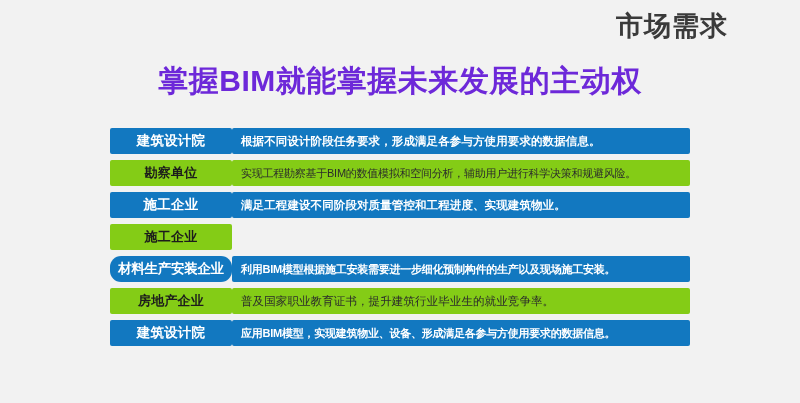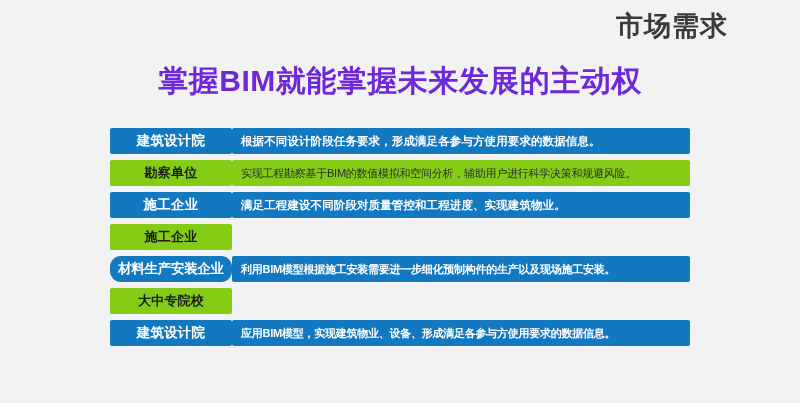--- a/index.html
+++ b/index.html
@@ -161,21 +161,22 @@
     <div class="matrix-row muted">
       <div class="cell-label">施工企业</div>
     </div>
 
     <div class="matrix-row accent">
       <div class="cell-label long">材料生产安装企业</div>
       <div class="cell-desc long">利用BIM模型根据施工安装需要进一步细化预制构件的生产以及现场施工安装。</div>
     </div>
 
     <div class="matrix-row muted">
-      <div class="cell-label">大中专院校</div>
+      <div class="cell-label">房地产企业</div>
+      <div class="cell-desc">普及国家职业教育证书，提升建筑行业毕业生的就业竞争率。</div>
     </div>
 
     <div class="matrix-row accent">
       <div class="cell-label">建筑设计院</div>
       <div class="cell-desc long">应用BIM模型，实现建筑物业、设备、形成满足各参与方使用要求的数据信息。</div>
     </div>
 
   </div>
 
 </div>

